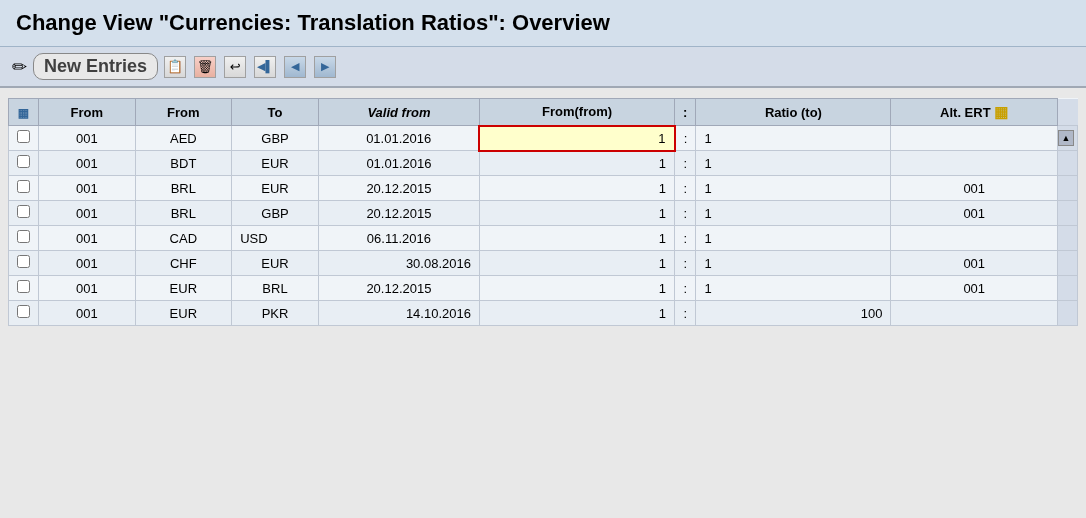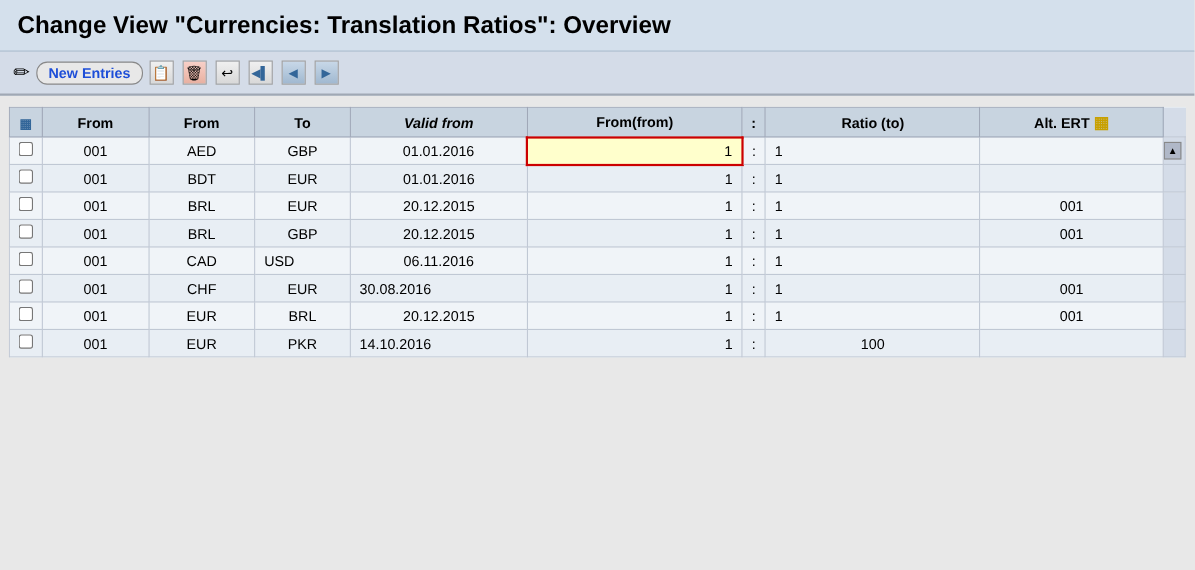--- a/index.html
+++ b/index.html
@@ -52,23 +52,23 @@
     }
 
     .new-entries-btn {
       display: inline-flex;
       align-items: flex-end;
       border: 1.5px solid #888;
       border-radius: 10px;
       padding: 2px 10px;
       background: #e8e8e8;
       cursor: pointer;
-      font-size: 13px;
+      font-size: 18px;
       font-weight: bold;
-      color: #1d4ed8;
+      color: #404040;
     }
 
     .table-area {
       flex: 1;
       padding: 10px 8px;
       overflow: hidden;
     }
 
     table {
       border-collapse: collapse;
@@ -255,21 +255,21 @@
               <td style="text-align: center;">:</td>
               <td style="text-align: left; padding-left: 8px;">1</td>
               <td style="text-align: center;"></td>
               <td style="width: 20px; padding: 0px; background: rgb(212, 220, 232); border-left: 1px solid rgb(160, 168, 184);"></td>
             </tr>
             <tr>
               <td class="checkbox-col"><input type="checkbox" style=""></td>
               <td style="text-align: center;">001</td>
               <td style="text-align: center;">CHF</td>
               <td style="text-align: center;">EUR</td>
-              <td style="text-align: left;">30.08.2016</td>
+              <td style="text-align: right;">30.08.2016</td>
               <td style="text-align: right; padding-right: 8px;">1</td>
               <td style="text-align: center;">:</td>
               <td style="text-align: left; padding-left: 8px;">1</td>
               <td style="text-align: center;">001</td>
               <td style="width: 20px; padding: 0px; background: rgb(212, 220, 232); border-left: 1px solid rgb(160, 168, 184);"></td>
             </tr>
             <tr>
               <td class="checkbox-col"><input type="checkbox" style=""></td>
               <td style="text-align: center;">001</td>
               <td style="text-align: center;">EUR</td>
@@ -279,24 +279,24 @@
               <td style="text-align: center;">:</td>
               <td style="text-align: left; padding-left: 8px;">1</td>
               <td style="text-align: center;">001</td>
               <td style="width: 20px; padding: 0px; background: rgb(212, 220, 232); border-left: 1px solid rgb(160, 168, 184);"></td>
             </tr>
             <tr>
               <td class="checkbox-col"><input type="checkbox" style=""></td>
               <td style="text-align: center;">001</td>
               <td style="text-align: center;">EUR</td>
               <td style="text-align: center;">PKR</td>
-              <td style="text-align: left;">14.10.2016</td>
-              <td style="text-align: right; padding-right: 8px;">1</td>
-              <td style="text-align: center;">:</td>
-              <td style="text-align: center; padding-left: 8px;">100</td>
+              <td style="text-align: right;">14.10.2016</td>
+              <td style="text-align: right; padding-right: 8px;">1</td>
+              <td style="text-align: center;">:</td>
+              <td style="text-align: right; padding-left: 8px;">100</td>
               <td style="text-align: center;"></td>
               <td style="width: 20px; padding: 0px; background: rgb(212, 220, 232); border-left: 1px solid rgb(160, 168, 184);"></td>
             </tr>
           </tbody>
       </table>
     </div>
   </div>
 
 </div>
 

